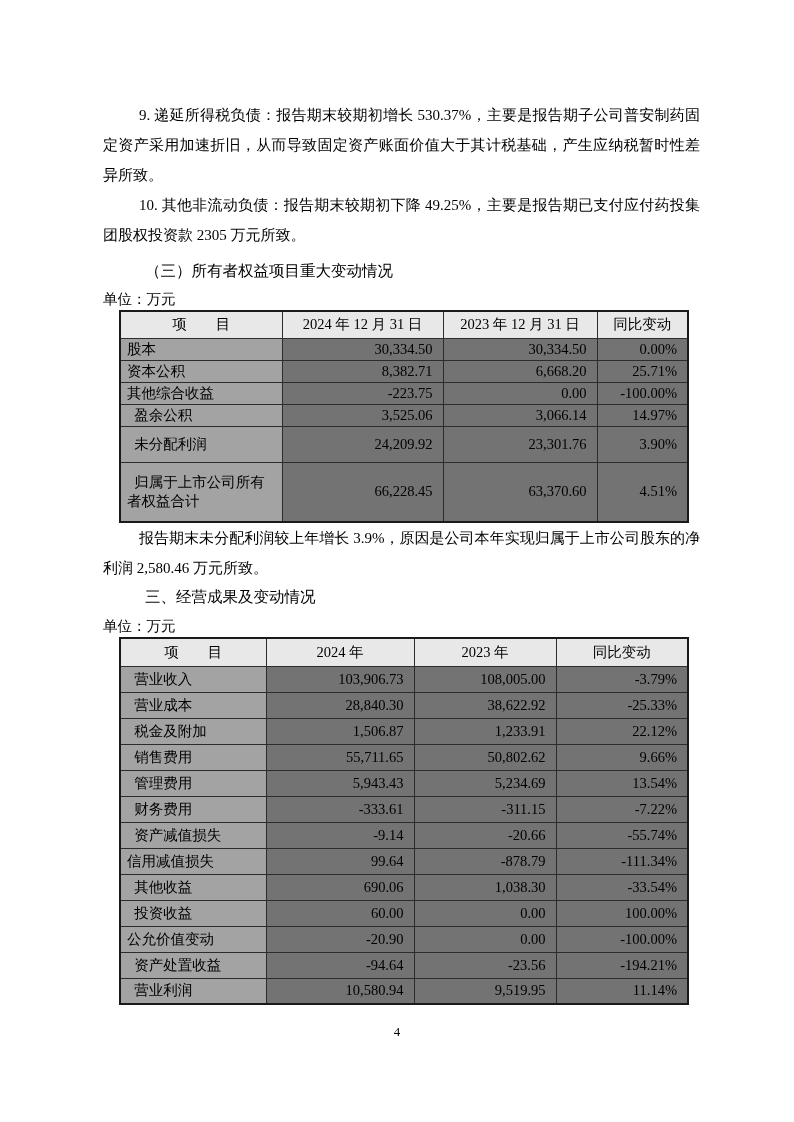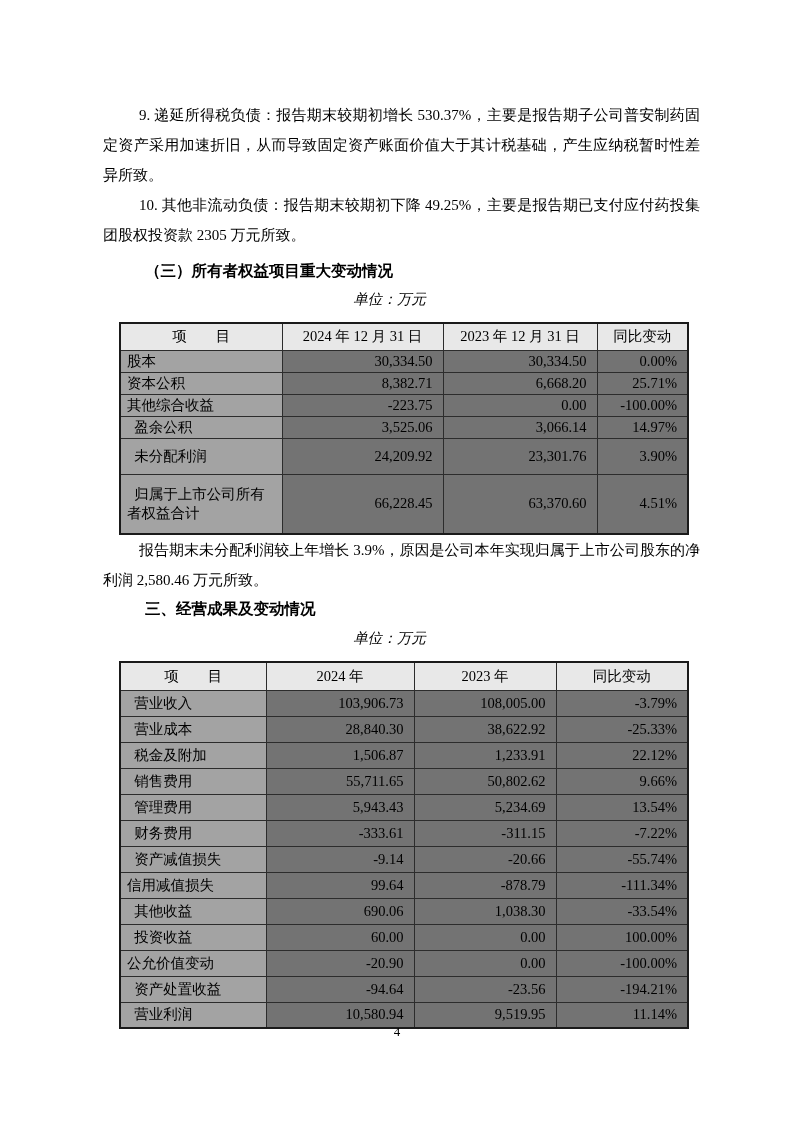--- a/index.html
+++ b/index.html
@@ -8,33 +8,33 @@
     font-family:"Liberation Serif","DejaVu Serif",serif; color:#000;
     overflow:hidden;
   }
   .content { position:absolute; left:103px; top:8px; width:597px; }
   .para {
     font-size:15px; line-height:30px; text-align:justify;
     text-indent:2.4em; margin:0;
   }
   #para-deferred-tax { margin-top:92px; }
   .section-heading {
-    font-size:15.5px; font-weight:bold; line-height:30px;
+    font-size:15.5px; font-weight:normal; line-height:30px;
     padding-left:42px; margin:0;
   }
   #heading-equity { margin-top:6px; }
   #heading-operating { line-height:28px; margin-top:0; }
   .unit-label {
-    font-size:14.5px; line-height:22px; width:584px; text-align:center;
-    padding-right:11px; box-sizing:border-box; margin:2px 0 0 0;font-style:italic;
+    font-size:14.5px; line-height:22px; width:584px; text-align:left;
+    padding-right:11px; box-sizing:border-box; margin:2px 0 0 0;
   }
   #unit-label-2 { margin-top:4px; }
   table {
     border-collapse:collapse; table-layout:fixed; margin-left:16px;
-    border:2px solid #1a1a1a; width:568px;margin-top:12px;
+    border:2px solid #1a1a1a; width:568px;
   }
   td,th {
     border:1px solid #2c2c2c; font-size:14.5px; font-weight:normal;
     vertical-align:middle; overflow:hidden;
   }
   th { background:#e8e8e8; text-align:center; padding:0 2px; }
   .label-cell { background:#a3a3a3; text-align:left; padding:0 4px 0 6px; line-height:19px; }
   .num-cell { text-align:right; padding:0 10px 0 2px; background:#737373; }
   #equity-table thead tr { height:27px; }
   #equity-table tbody tr { height:22px; }

